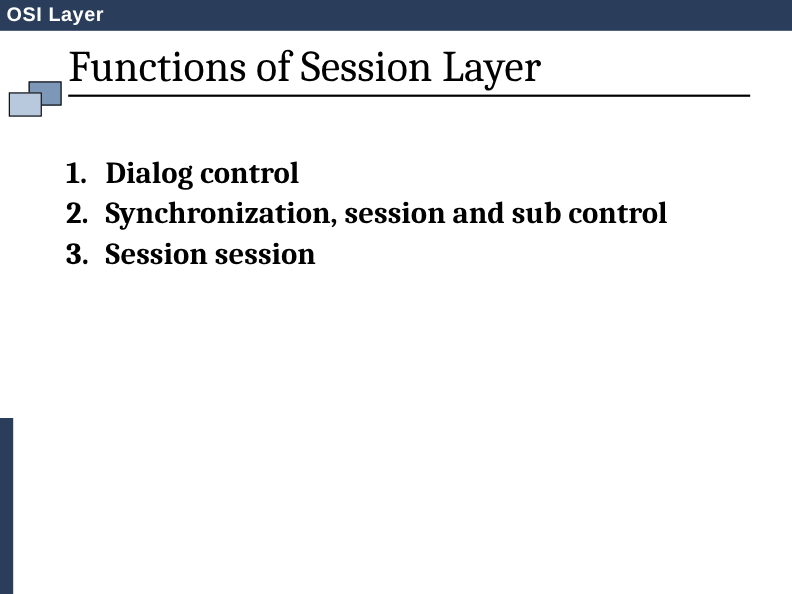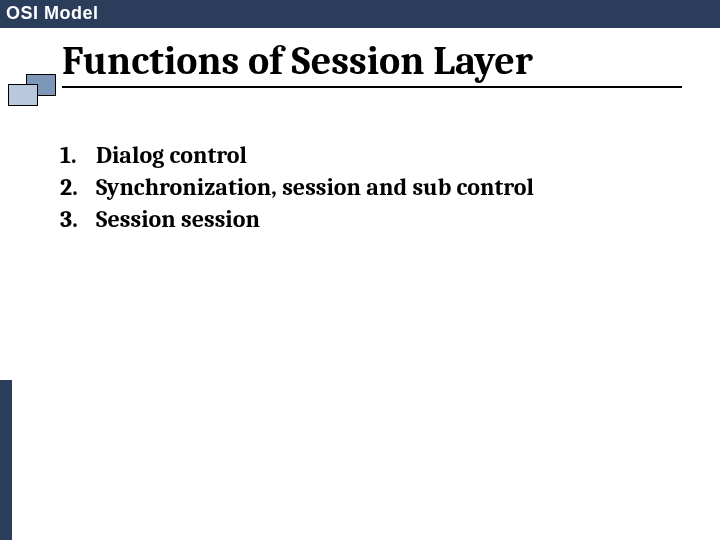--- a/index.html
+++ b/index.html
@@ -27,21 +27,21 @@
       letter-spacing: 0.5px;
     }
     .title-wrap {
       position: absolute;
       top: 38px;
       left: 62px;
       right: 40px;
     }
     .title {
       font-size: 40px;
-      font-weight: bold;
+      font-weight: normal;
       color: #000000;
       padding-bottom: 2px;
       border-bottom: 2px solid #000000;
       display: inline-block;
       width: 620px;
     }
     .decor {
       position: absolute;
       top: 74px;
       left: 8px;
@@ -71,21 +71,21 @@
       top: 140px;
       left: 40px;
       right: 60px;
     }
     .list ol {
       list-style: none;
       counter-reset: item;
     }
     .list li {
       counter-increment: item;
-      font-size: 24px;
+      font-size: 28px;
       font-weight: bold;
       color: #000000;
       line-height: 1.25;
       padding-left: 56px;
       text-indent: -36px;
       margin-bottom: 2px;
     }
     .list li::before {
       content: counter(item) ".";
       display: inline-block;
@@ -98,21 +98,21 @@
       top: 380px;
       width: 12px;
       height: 160px;
       background: #2a3e5c;
     }
   </style>
 </head>
 <body>
 
 <div class="header-bar">
-  <span>OSI Model</span>
+  <span>OSI Layer</span>
 </div>
 
 <div class="decor">
   <div class="sq-back"></div>
   <div class="sq-front"></div>
 </div>
 
 <div class="title-wrap">
   <div class="title">Functions of Session Layer</div>
 </div>

